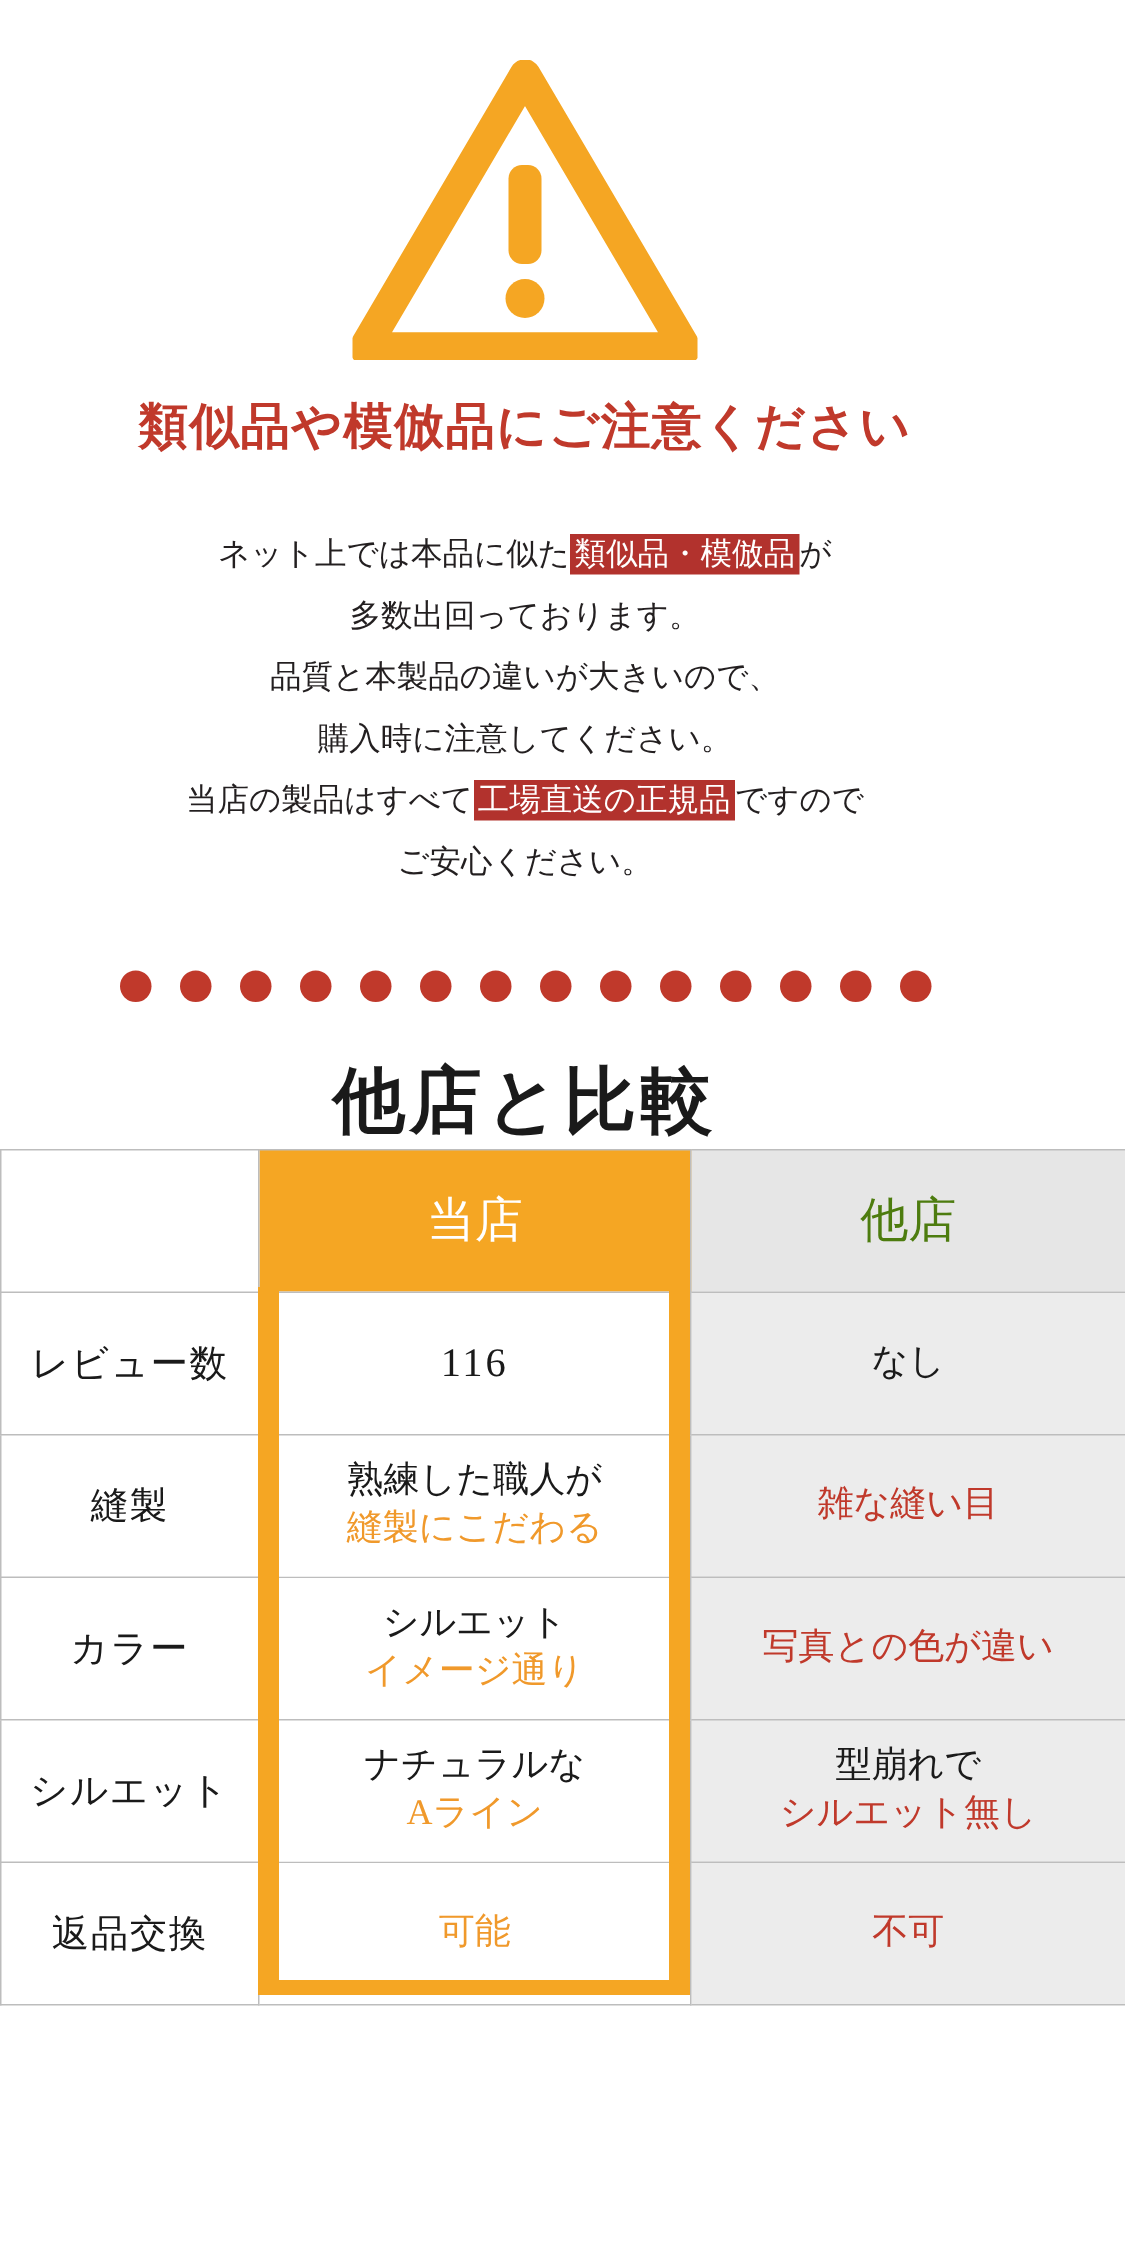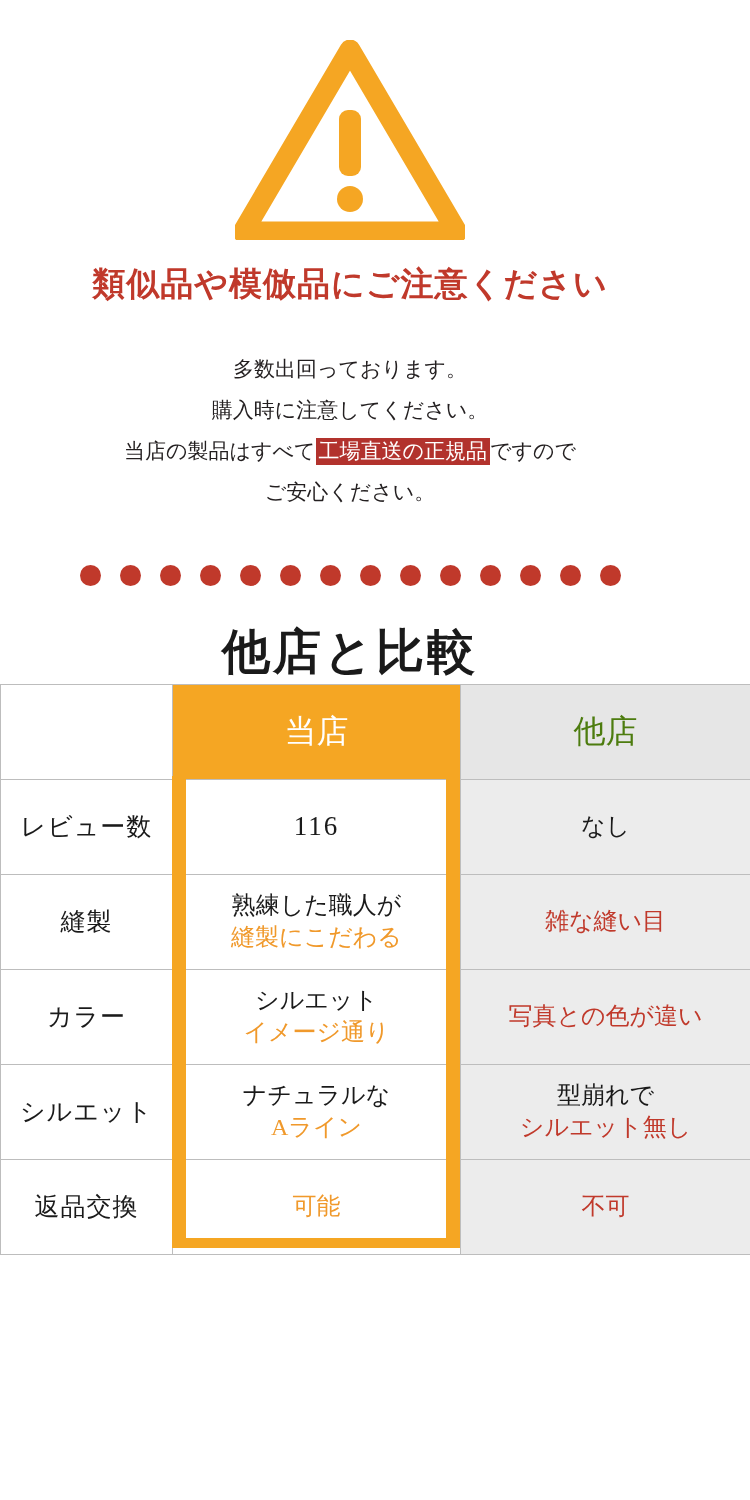--- a/index.html
+++ b/index.html
@@ -177,21 +177,25 @@
     <svg class="warn-icon" viewBox="0 0 230 200">
       <path d="M115 10 L222 192 L8 192 Z" fill="none" stroke="#f5a623" stroke-width="21" stroke-linejoin="round"></path>
       <rect x="104" y="70" width="22" height="66" rx="9" fill="#f5a623"></rect>
       <circle cx="115" cy="159" r="13" fill="#f5a623"></circle>
     </svg>
   </div>
 
   <div class="warn-title">類似品や模倣品にご注意ください</div>
 
   <div class="warn-body">
+    <span class="line">
+      <span>ネット上では本品に似た</span><span class="hl">類似品・模倣品</span><span>が</span>
+    </span>
     <span class="line">多数出回っております。</span>
+    <span class="line">品質と本製品の違いが大きいので、</span>
     <span class="line">購入時に注意してください。</span>
     <span class="line">
       <span>当店の製品はすべて</span><span class="hl">工場直送の正規品</span><span>ですので</span>
     </span>
     <span class="line">ご安心ください。</span>
   </div>
 
   <div class="dots" id="dots">
       <span class="dot" style="background: rgb(192, 57, 43);"></span>
       <span class="dot" style="background: rgb(192, 57, 43);"></span>

